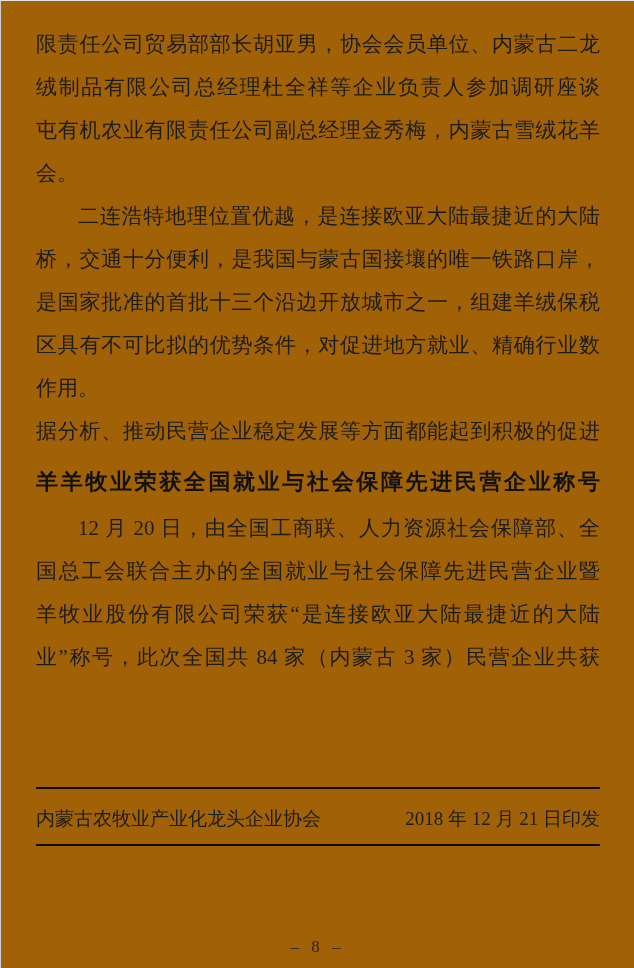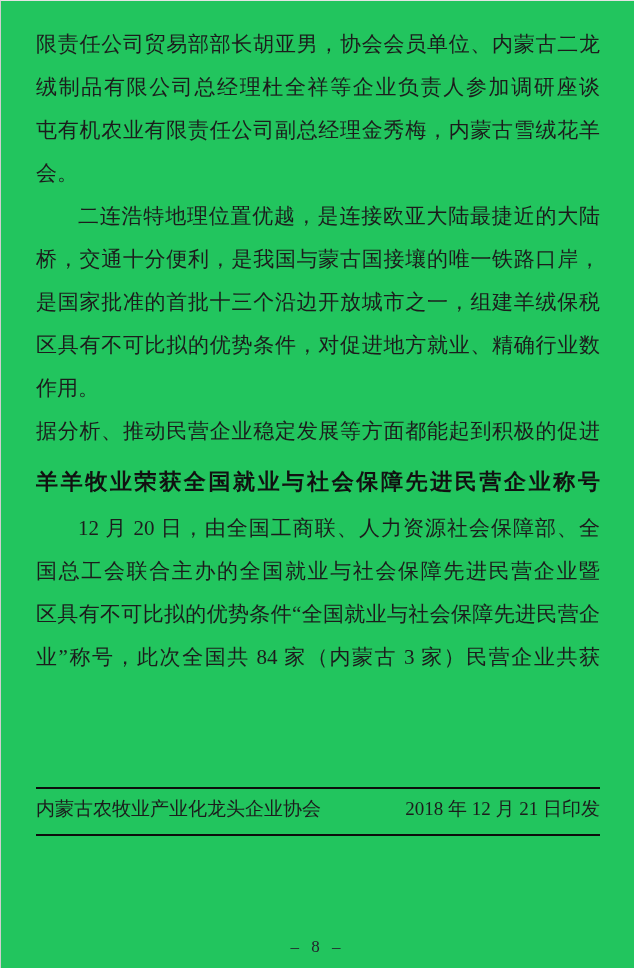--- a/index.html
+++ b/index.html
@@ -5,21 +5,21 @@
   html, body {
     margin: 0;
     padding: 0;
     background: #ffffff;
   }
   .page {
     position: relative;
     width: 634px;
     height: 968px;
     box-sizing: border-box;
-    background: #22c55e;
+    background: #a16207;
     border-left: 1px solid #cfcfcf;
     border-top: 1px solid #e4e4e4;
     padding: 22px 34px 0 35px;
     font-family: "Liberation Serif", "DejaVu Serif", serif;
     color: #1c1c1c;
     overflow: hidden;
   }
   .para { margin: 0; }
   .line {
     font-size: 21px;
@@ -54,21 +54,21 @@
     top: 786px;
   }
   .colophon .rule {
     height: 2px;
     background: #0d0d0d;
   }
   .colophon-row {
     display: flex;
     justify-content: space-between;
     align-items: center;
-    padding: 7px 0 12px 0;
+    padding: 17px 0 12px 0;
     font-size: 19px;
     color: #1c1c1c;
   }
   .page-number {
     position: absolute;
     top: 936px;
     left: 0;
     width: 100%;
     text-align: center;
     font-size: 17px;
@@ -95,21 +95,21 @@
     <div class="line">区具有不可比拟的优势条件，对促进地方就业、精确行业数</div>
     <div class="line last">作用。</div>
     <div class="line">据分析、推动民营企业稳定发展等方面都能起到积极的促进</div>
   </div>
 
   <div class="heading">羊羊牧业荣获全国就业与社会保障先进民营企业称号</div>
 
   <div class="para">
     <div class="line indent">12 月 20 日，由全国工商联、人力资源社会保障部、全</div>
     <div class="line">国总工会联合主办的全国就业与社会保障先进民营企业暨</div>
-    <div class="line">区具有不可比拟的优势条件“全国就业与社会保障先进民营企</div>
+    <div class="line">羊牧业股份有限公司荣获“是连接欧亚大陆最捷近的大陆</div>
     <div class="line">业”称号，此次全国共 84 家（内蒙古 3 家）民营企业共获</div>
   </div>
 
   <div class="colophon">
     <div class="rule"></div>
     <div class="colophon-row">
       <span>内蒙古农牧业产业化龙头企业协会</span>
       <span>2018 年 12 月 21 日印发</span>
     </div>
     <div class="rule"></div>

